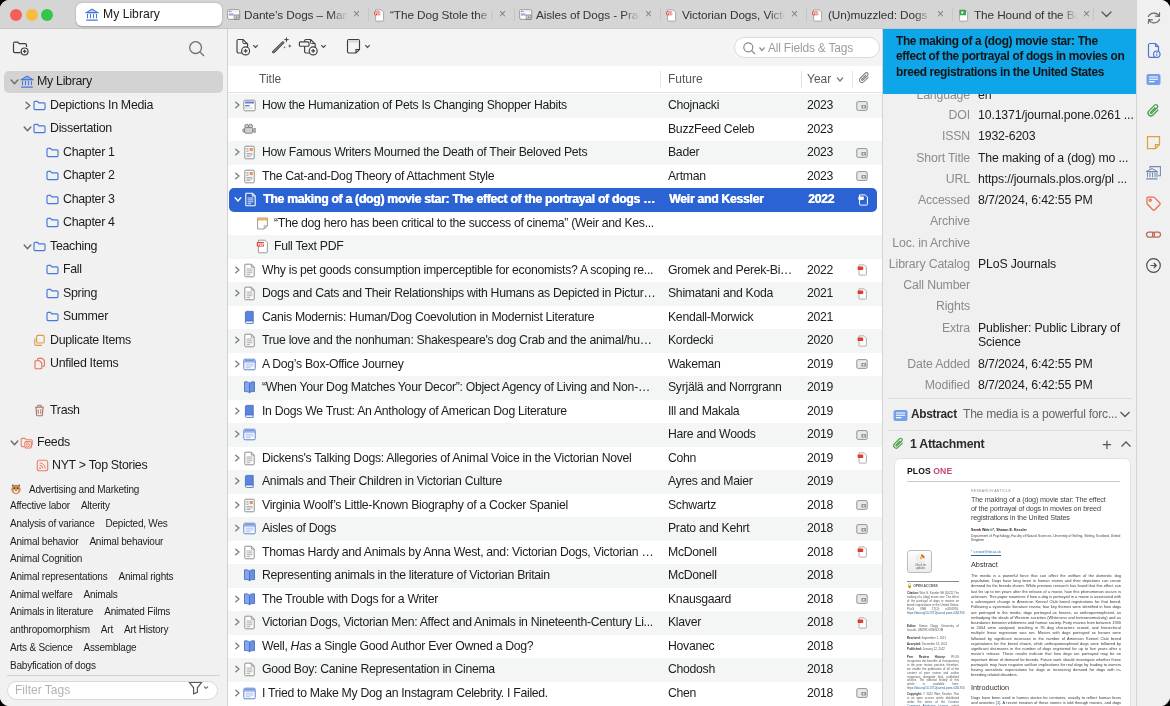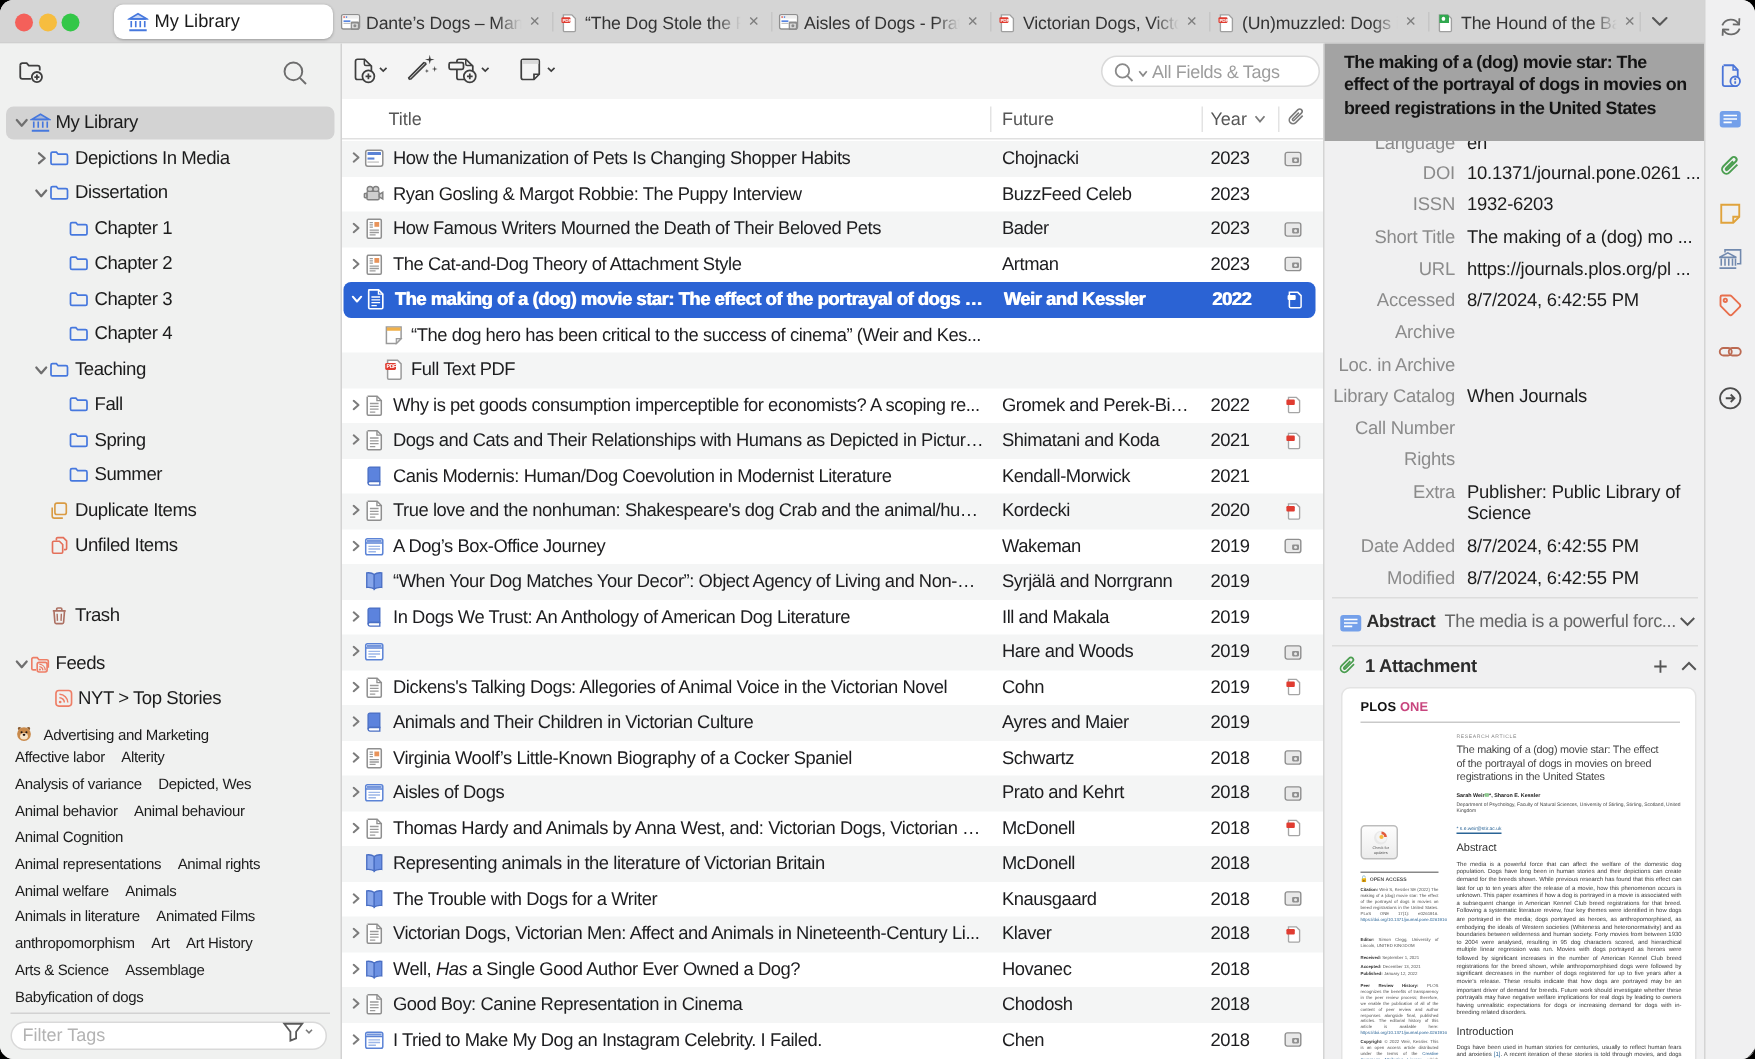--- a/index.html
+++ b/index.html
@@ -44,21 +44,21 @@
 .irow .t2{position:absolute;left:46px;top:4.4px;width:382px;white-space:nowrap;overflow:hidden;text-overflow:ellipsis}
 .irow .c{position:absolute;left:440px;top:4.4px;width:125px;white-space:nowrap;overflow:hidden;text-overflow:ellipsis}
 .irow .y{position:absolute;left:579px;top:4.4px}
 .irow .a{position:absolute;left:628px;top:5.5px}
 #selrow{position:absolute;left:1px;width:648px;height:23.5px;background:#2b63d4;border-radius:5px;color:#fff;font-weight:bold;letter-spacing:-0.3px;text-shadow:0.5px 0 0 #fff}
 
 #ipane{position:absolute;left:882px;top:29px;width:254px;height:677px;background:#f0f0f1;border-left:1px solid #d4d4d4}
 .frow{position:absolute;left:0;width:254px;font-size:12.3px;letter-spacing:-0.15px}
 .frow .fl{position:absolute;right:167px;top:0;color:#8b8b8b;white-space:nowrap}
 .frow .fv{position:absolute;left:95px;top:0;width:152px;color:#1c1c1c;white-space:nowrap}
-#ptitle{position:absolute;left:0;top:0;width:254px;height:65px;background:#a3a3a3;font-size:11.9px;font-weight:bold;color:#141414;line-height:15.4px;letter-spacing:-0.35px;padding:5px 6px 0 13px}
+#ptitle{position:absolute;left:0;top:0;width:254px;height:65px;background:#0ea5e9;font-size:11.9px;font-weight:bold;color:#141414;line-height:15.4px;letter-spacing:-0.35px;padding:5px 6px 0 13px}
 .psep{position:absolute;left:5px;width:244px;height:1px;background:#dcdcdc}
 
 #istrip{position:absolute;left:1136px;top:0;width:34px;height:706px;background:#f0f0f1;border-left:1px solid #d4d4d4}
 
 #card{position:absolute;left:11px;top:429px;width:237px;height:280px;background:#fff;border:1px solid #e3e3e3;border-radius:6px;overflow:hidden}
 .jst{text-align:justify}
 </style></head><body>
 <div id="win">
 <div id="tabbar">
 <div class="tl" style="left:10px;background:#f4605a"></div>
@@ -524,21 +524,20 @@
           <svg width="15" height="15" viewBox="0 0 15 15" style="">
             <g fill="none" stroke="#818181" stroke-width="0.95">
               <circle cx="4.7" cy="4.2" r="1.9" fill="#cfcfcf"></circle>
               <circle cx="8.6" cy="4.2" r="1.9" fill="#cfcfcf"></circle>
               <rect x="2.6" y="5.6" width="8.2" height="5.6" rx="1" fill="#cfcfcf"></rect>
               <path d="M10.8 7.6 L13.2 6.2 V10.6 L10.8 9.2 Z" fill="#cfcfcf"></path>
               <rect x="0.9" y="7" width="1.7" height="2.8" rx="0.5" fill="#cfcfcf"></rect>
             </g>
           </svg>
         </span>
-        <span class="t">Ryan Gosling &amp; Margot Robbie: The Puppy Interview</span>
         <span class="c">BuzzFeed Celeb</span>
         <span class="y">2023</span>
       </div>
 <div class="irow alt" style="top:75.0px">
         <span class="tw">
           <svg width="8" height="8" viewBox="0 0 8 8" style="">
             <path d="M2.8 1.2 L6 4 L2.8 6.8" fill="none" stroke="#7c7c7c" stroke-width="1.35" stroke-linecap="round" stroke-linejoin="round"></path>
           </svg>
         </span>
         <span class="iic">
@@ -1117,21 +1116,21 @@
 <div class="frow" style="top:185px">
         <span class="fl">Archive</span>
         <span class="fv"></span>
       </div>
 <div class="frow" style="top:206.5px">
         <span class="fl">Loc. in Archive</span>
         <span class="fv"></span>
       </div>
 <div class="frow" style="top:227.5px">
         <span class="fl">Library Catalog</span>
-        <span class="fv">When Journals</span>
+        <span class="fv">PLoS Journals</span>
       </div>
 <div class="frow" style="top:249px">
         <span class="fl">Call Number</span>
         <span class="fv"></span>
       </div>
 <div class="frow" style="top:270px">
         <span class="fl">Rights</span>
         <span class="fv"></span>
       </div>
 <div class="frow" style="top:291.5px">

